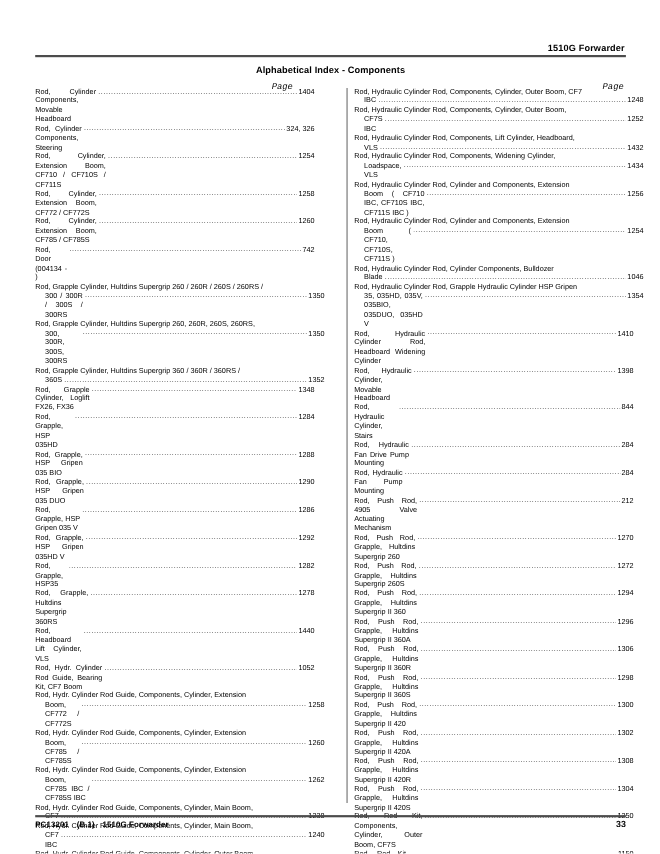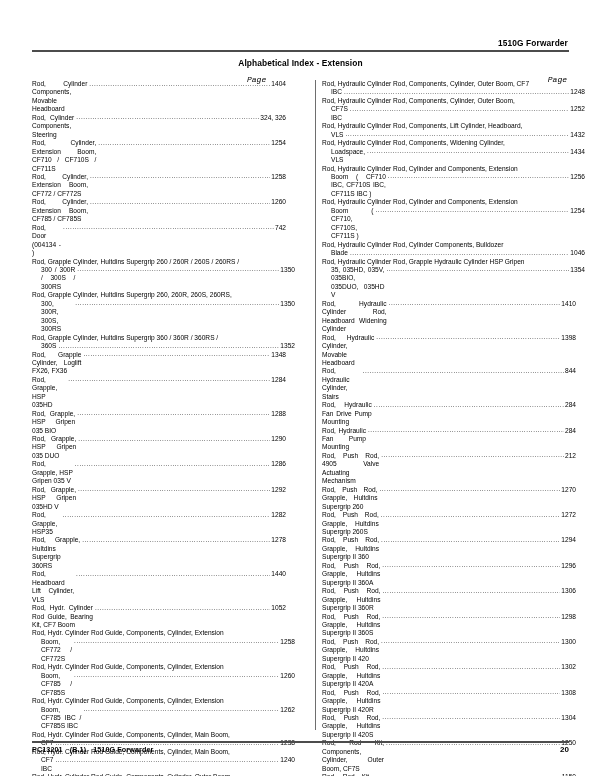--- a/index.html
+++ b/index.html
@@ -158,21 +158,21 @@
   }
 </style>
 </head>
 <body>
 
 <div class="page">
 
   <div class="header-zone">
     <div class="header-title">1510G  Forwarder</div>
     <div class="header-rule"></div>
-    <div class="doc-title">Alphabetical Index - Extension</div>
+    <div class="doc-title">Alphabetical Index - Components</div>
     <div class="page-word-row">
       <div class="page-word left">Page</div>
       <div class="page-word right">Page</div>
     </div>
   </div>
 
   <div class="columns">
     <div class="col left" id="col-left">
         <div class="entry">
           <div class="erow firstline">
@@ -581,17 +581,17 @@
         </div>
       </div>
   </div>
 
   <div class="footer-zone">
     <div class="footer-rule"></div>
     <div class="footer-row">
       <div class="footer-left">
         <span>PC13201</span><span class="sep"></span><span>(B.1)</span><span class="sep"></span><span>1510G  Forwarder</span>
       </div>
-      <div class="footer-right">20</div>
+      <div class="footer-right">33</div>
     </div>
   </div>
 
 </div>
 
 </body></html>

